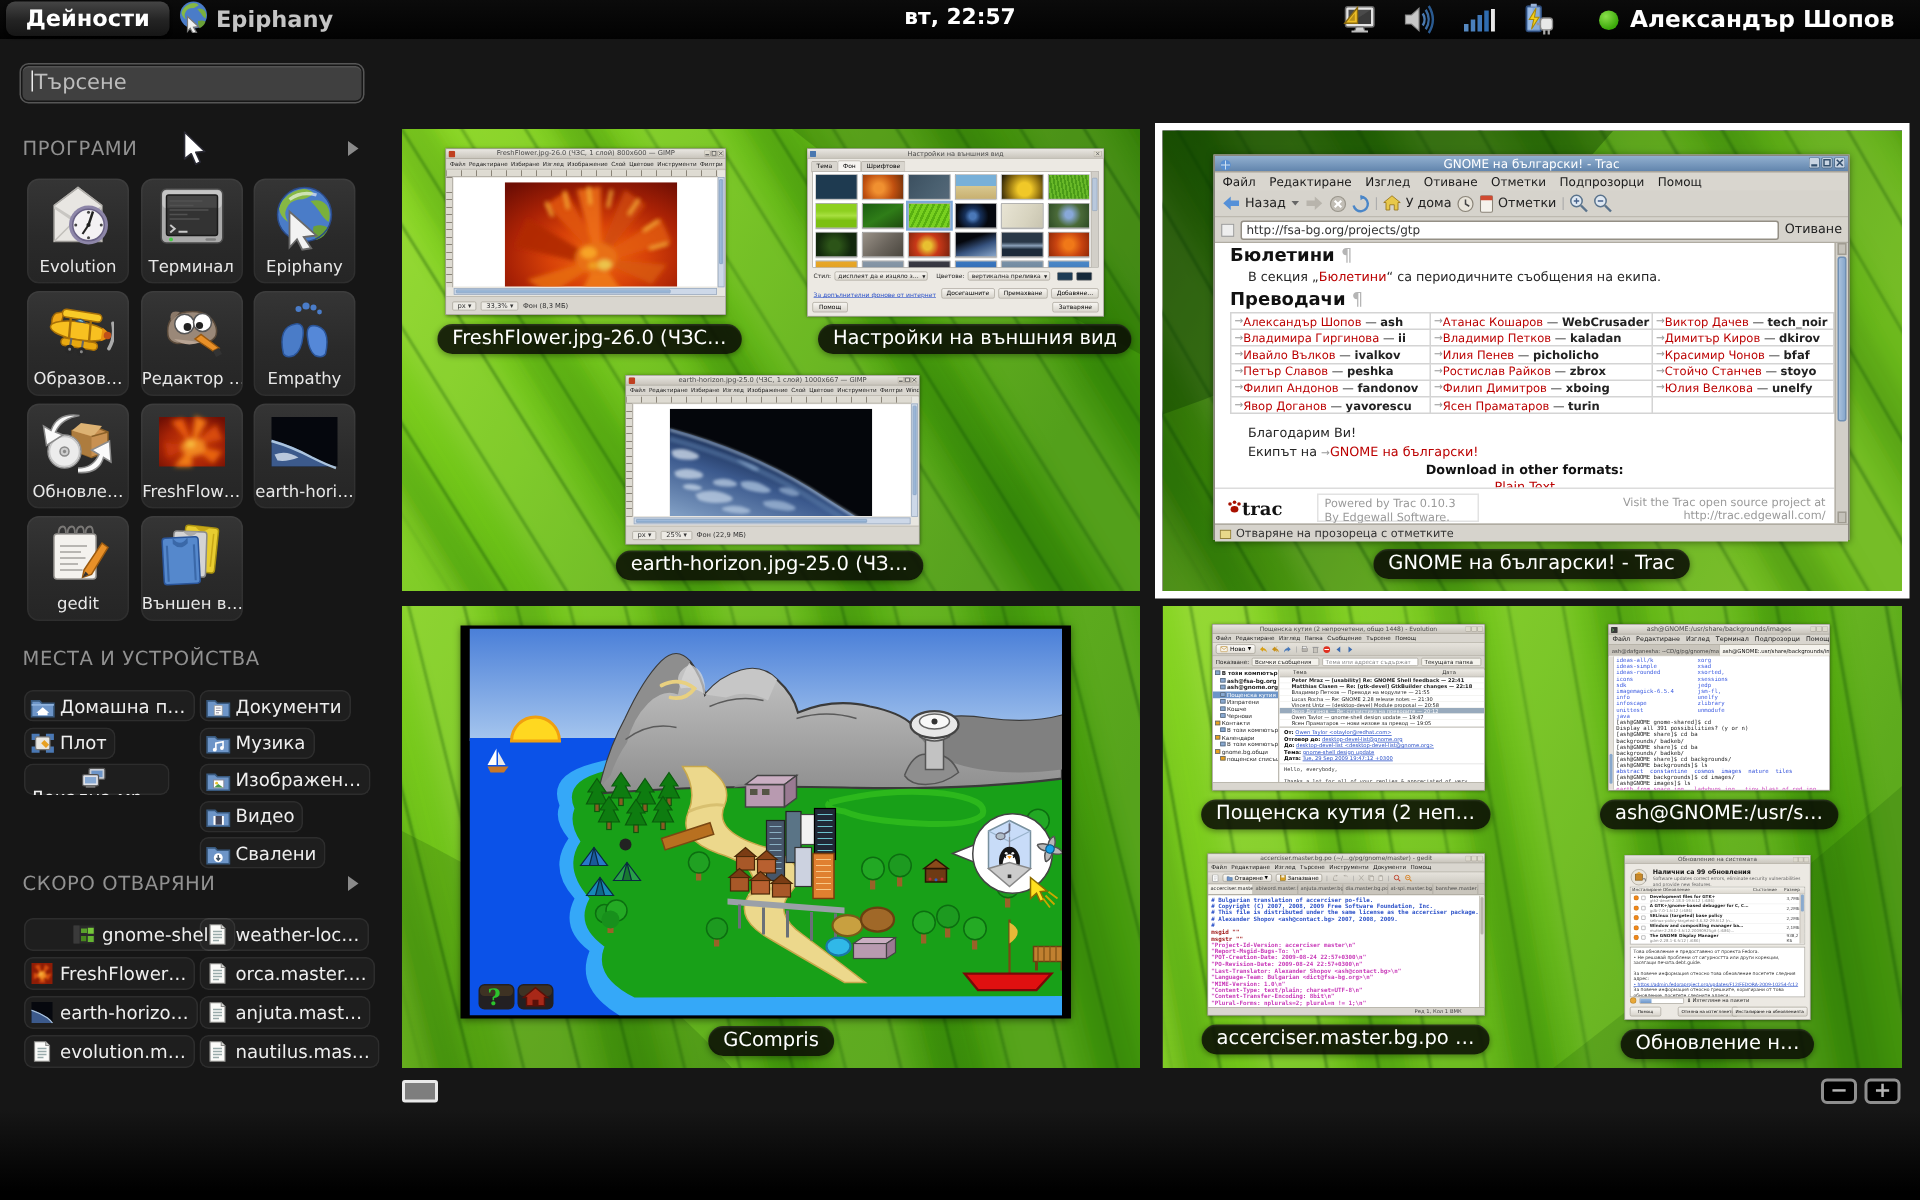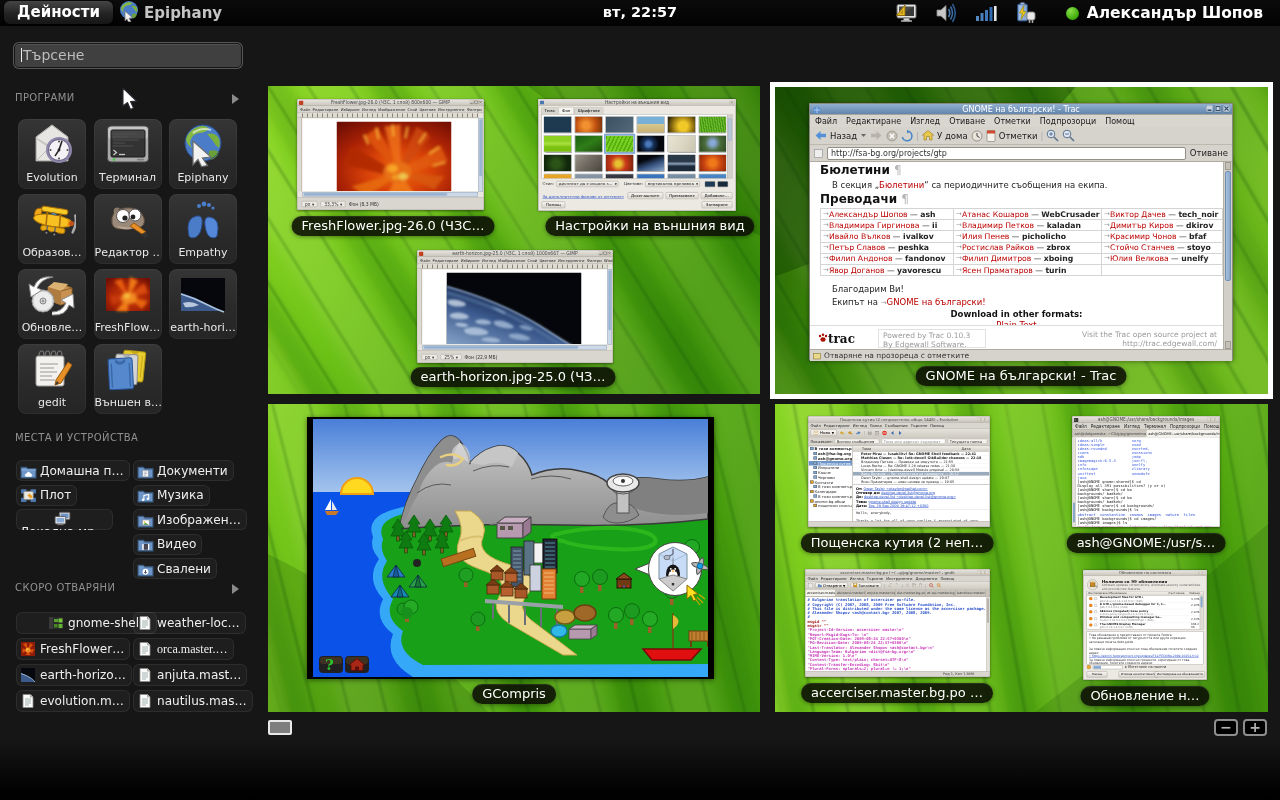--- a/index.html
+++ b/index.html
@@ -21,21 +21,21 @@
 .user { display:flex; align-items:center; gap:8px; margin-right:17px; margin-left:12px; }
 .user .name { color:#fff; font-weight:bold; font-size:15.5px; }
 .presence-dot { width:13px; height:13px; border-radius:50%; background:radial-gradient(circle at 35% 30%, #8ae04a, #3ba80a 70%); }
 
 
 .sidebar { position:absolute; left:0; top:26px; width:252px; bottom:0; }
 .search { position:absolute; left:14px; top:17px; width:228px; height:25px; background:#404040;
   border:1px solid #171717; border-radius:5px; box-shadow:inset 0 1px 0 rgba(255,255,255,.10), 0 0 0 1px #565656;
   color:#bdbdbd; font-size:14px; line-height:23px; padding-left:6px; font-family:inherit; }
 .caret { display:inline-block; width:1px; height:14px; background:#eee; vertical-align:-2px; margin-right:1px; }
-.section-h { position:absolute; left:15px; color:#919191; font-size:10px; letter-spacing:.4px; }
+.section-h { position:absolute; left:15px; color:#919191; font-size:13px; letter-spacing:.4px; }
 .sec-arrow { position:absolute; left:232px; width:0; height:0; border-left:7px solid #8a8a8a;
   border-top:5px solid transparent; border-bottom:5px solid transparent; }
 
 
 .tile { position:absolute; width:68px; height:70px; border-radius:8px;
   background:linear-gradient(#353535,#2a2a2a 55%,#252525); box-shadow:inset 0 0 0 1px rgba(255,255,255,.045); }
 .tile .ticon { position:absolute; left:10px; top:2px; width:48px; height:48px; }
 .tile .tlabel { position:absolute; left:1px; right:1px; bottom:5px; color:#e8e8e8; font-size:11px;
   text-align:center; white-space:nowrap; overflow:hidden; }
 
@@ -1752,21 +1752,21 @@
               </defs>
               <rect x="1" y="1" width="14" height="14" fill="#8e1c06"></rect>
               <g filter="url(#tfb)">
                 <path d="M8 9 L3 3 L6.5 2 Z M8 9 L10 2 L13 4 Z M8 9 L14.5 8 L12 12.5 Z M8 9 L2.5 12 L2.5 7.5 Z M8 9 L6 14 L10.5 14 Z" fill="#d85010"></path>
                 <circle cx="8" cy="9" r="2.6" fill="#f08c20"></circle>
                 <circle cx="7.3" cy="8.3" r="1" fill="#f8c048"></circle>
               </g>
             </svg></span>
           <span class="ptext trunc">FreshFlower…</span>
         </div>
-        <div class="pill-item" style="left: 133px; top: 612px; height: 22px; font-family: Liberation Serif, serif;">
+        <div class="pill-item" style="left: 133px; top: 612px; height: 22px;">
           <span class="picon"><svg viewBox="0 0 16 16" width="16" height="16">
               <path d="M3 1.5 L10.5 1.5 L13 4 L13 14.5 L3 14.5 Z" fill="#fbfbf9" stroke="#8a8a88" stroke-width="0.8"></path>
               <path d="M10.5 1.5 L10.5 4 L13 4" fill="#d8d8d4" stroke="#8a8a88" stroke-width="0.7"></path>
               <g stroke="#9aa" stroke-width="0.9">
                 <path d="M5 6 h6 M5 8 h6 M5 10 h6 M5 12 h4"></path>
               </g>
             </svg></span>
           <span class="ptext trunc">orca.master.…</span>
         </div>
         <div class="pill-item" style="left: 16px; top: 638px; height: 22px;">

